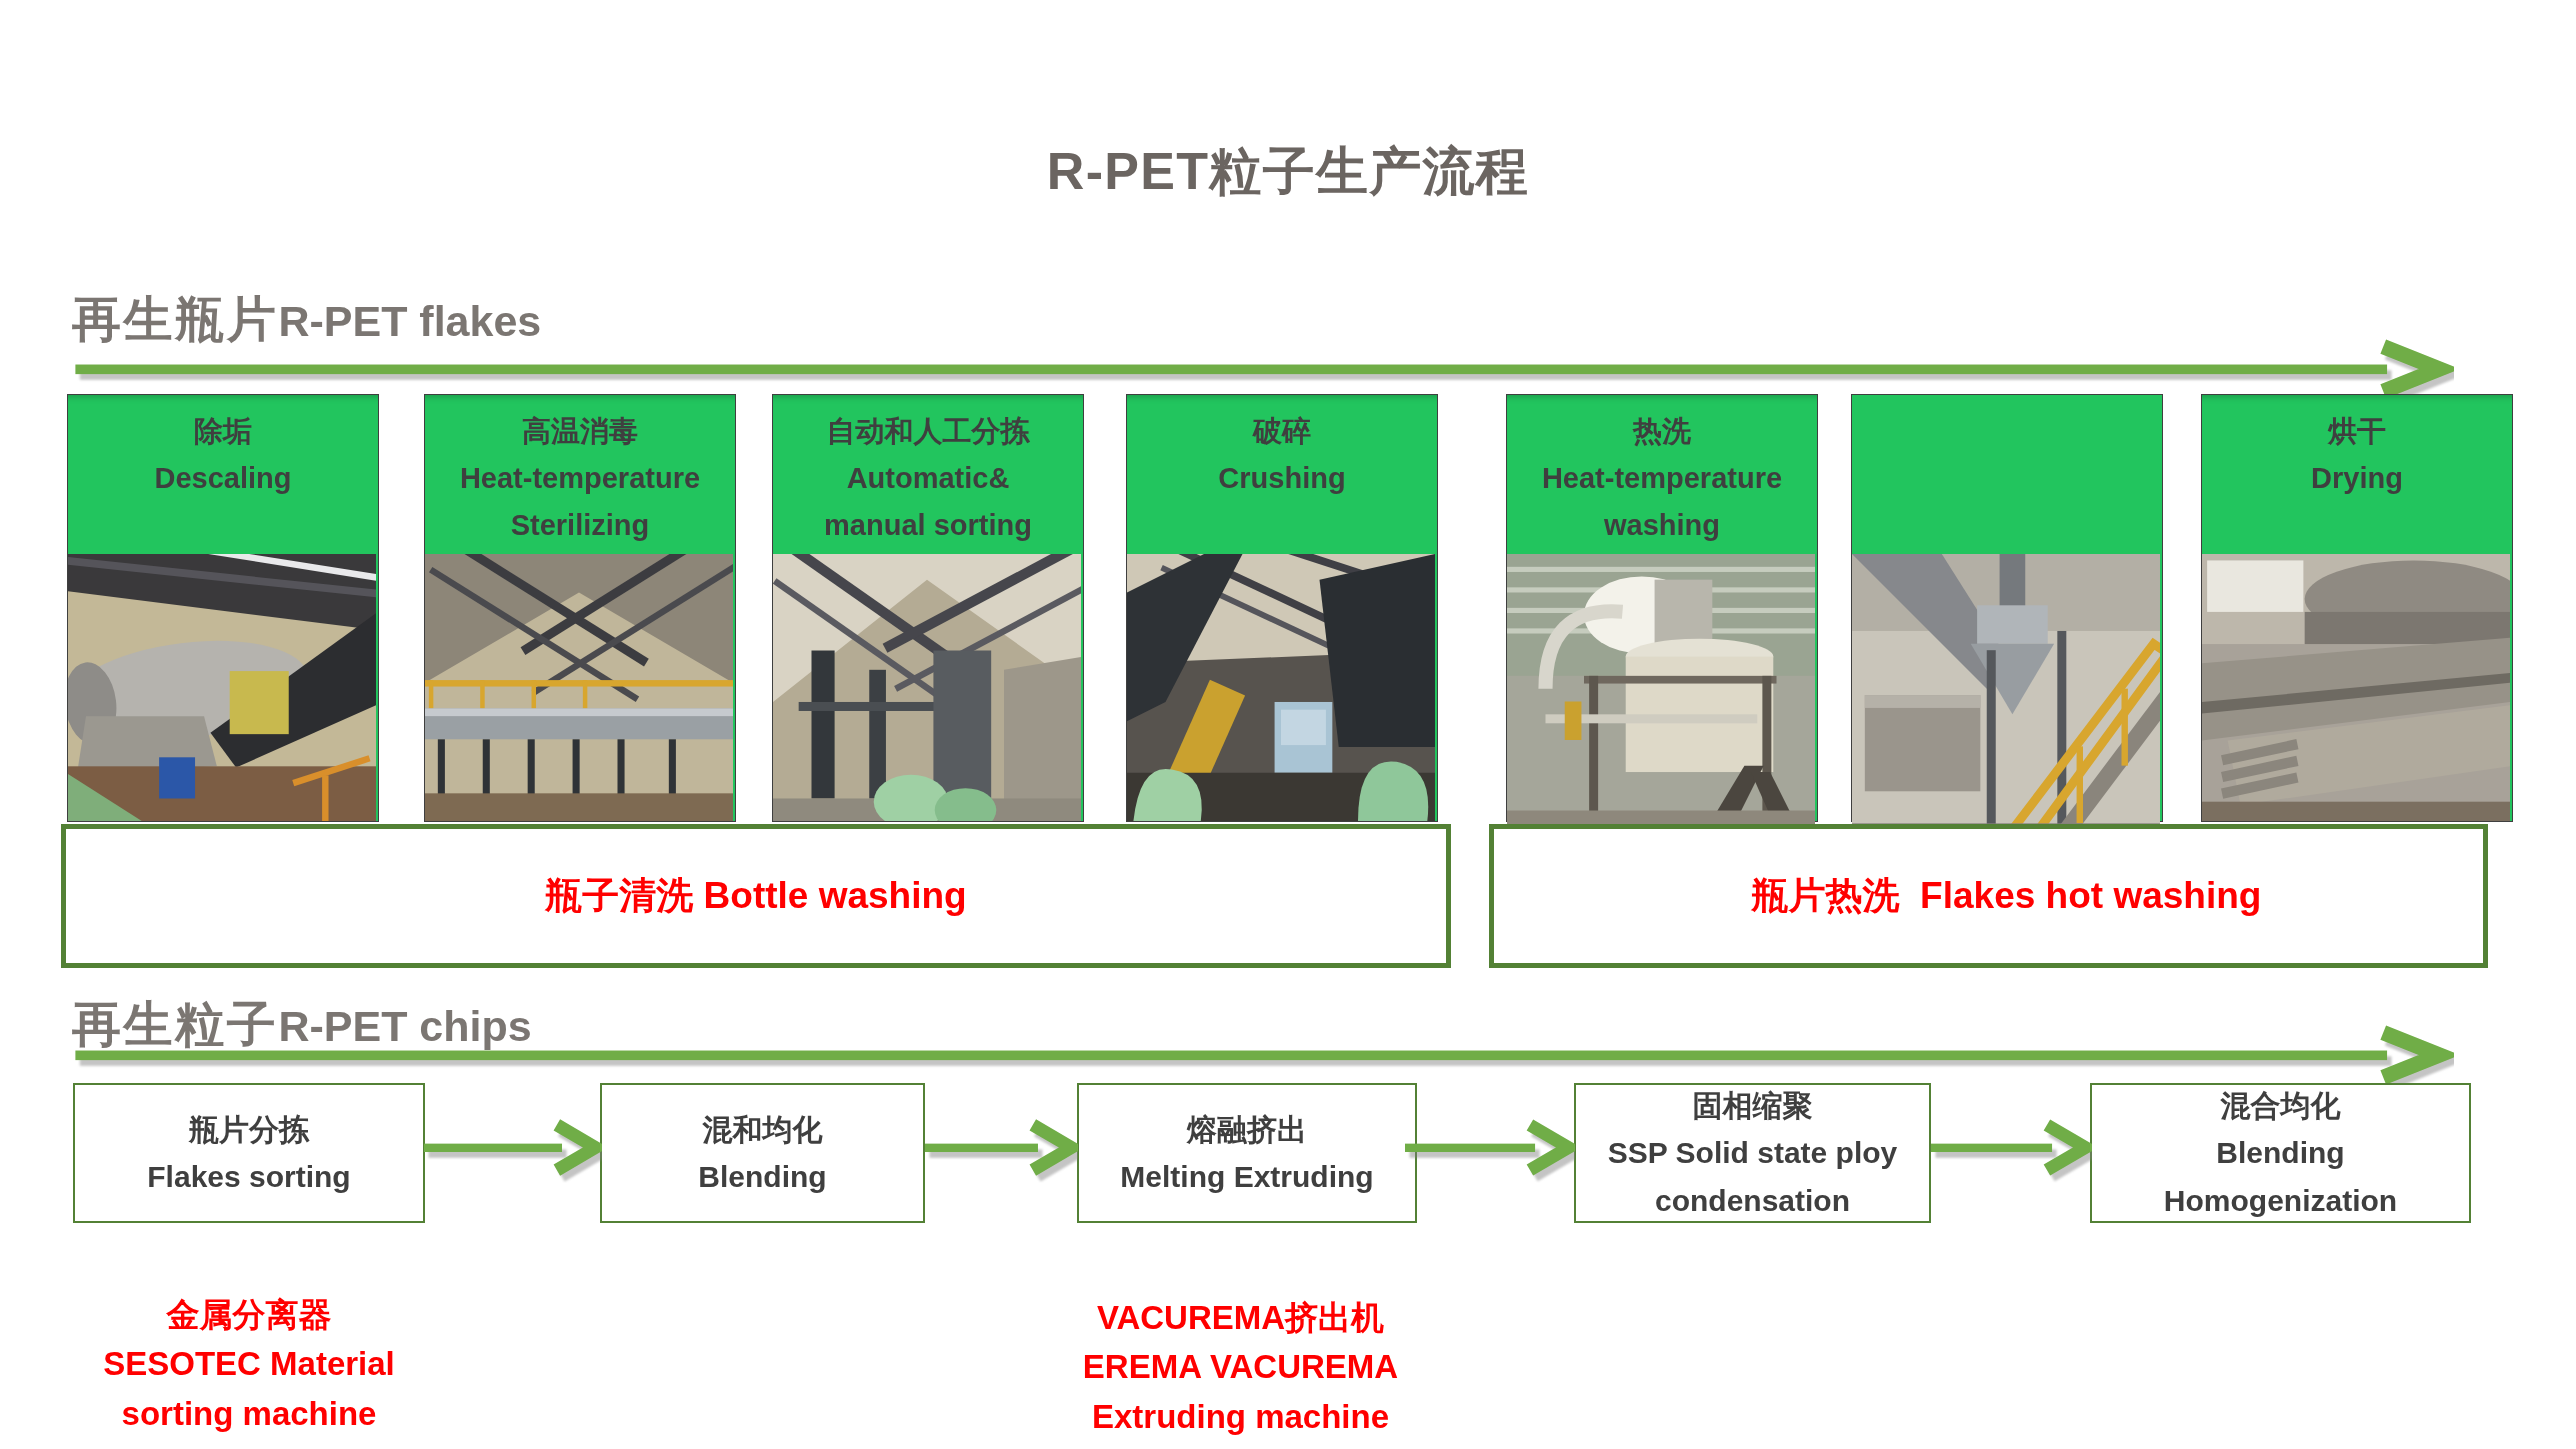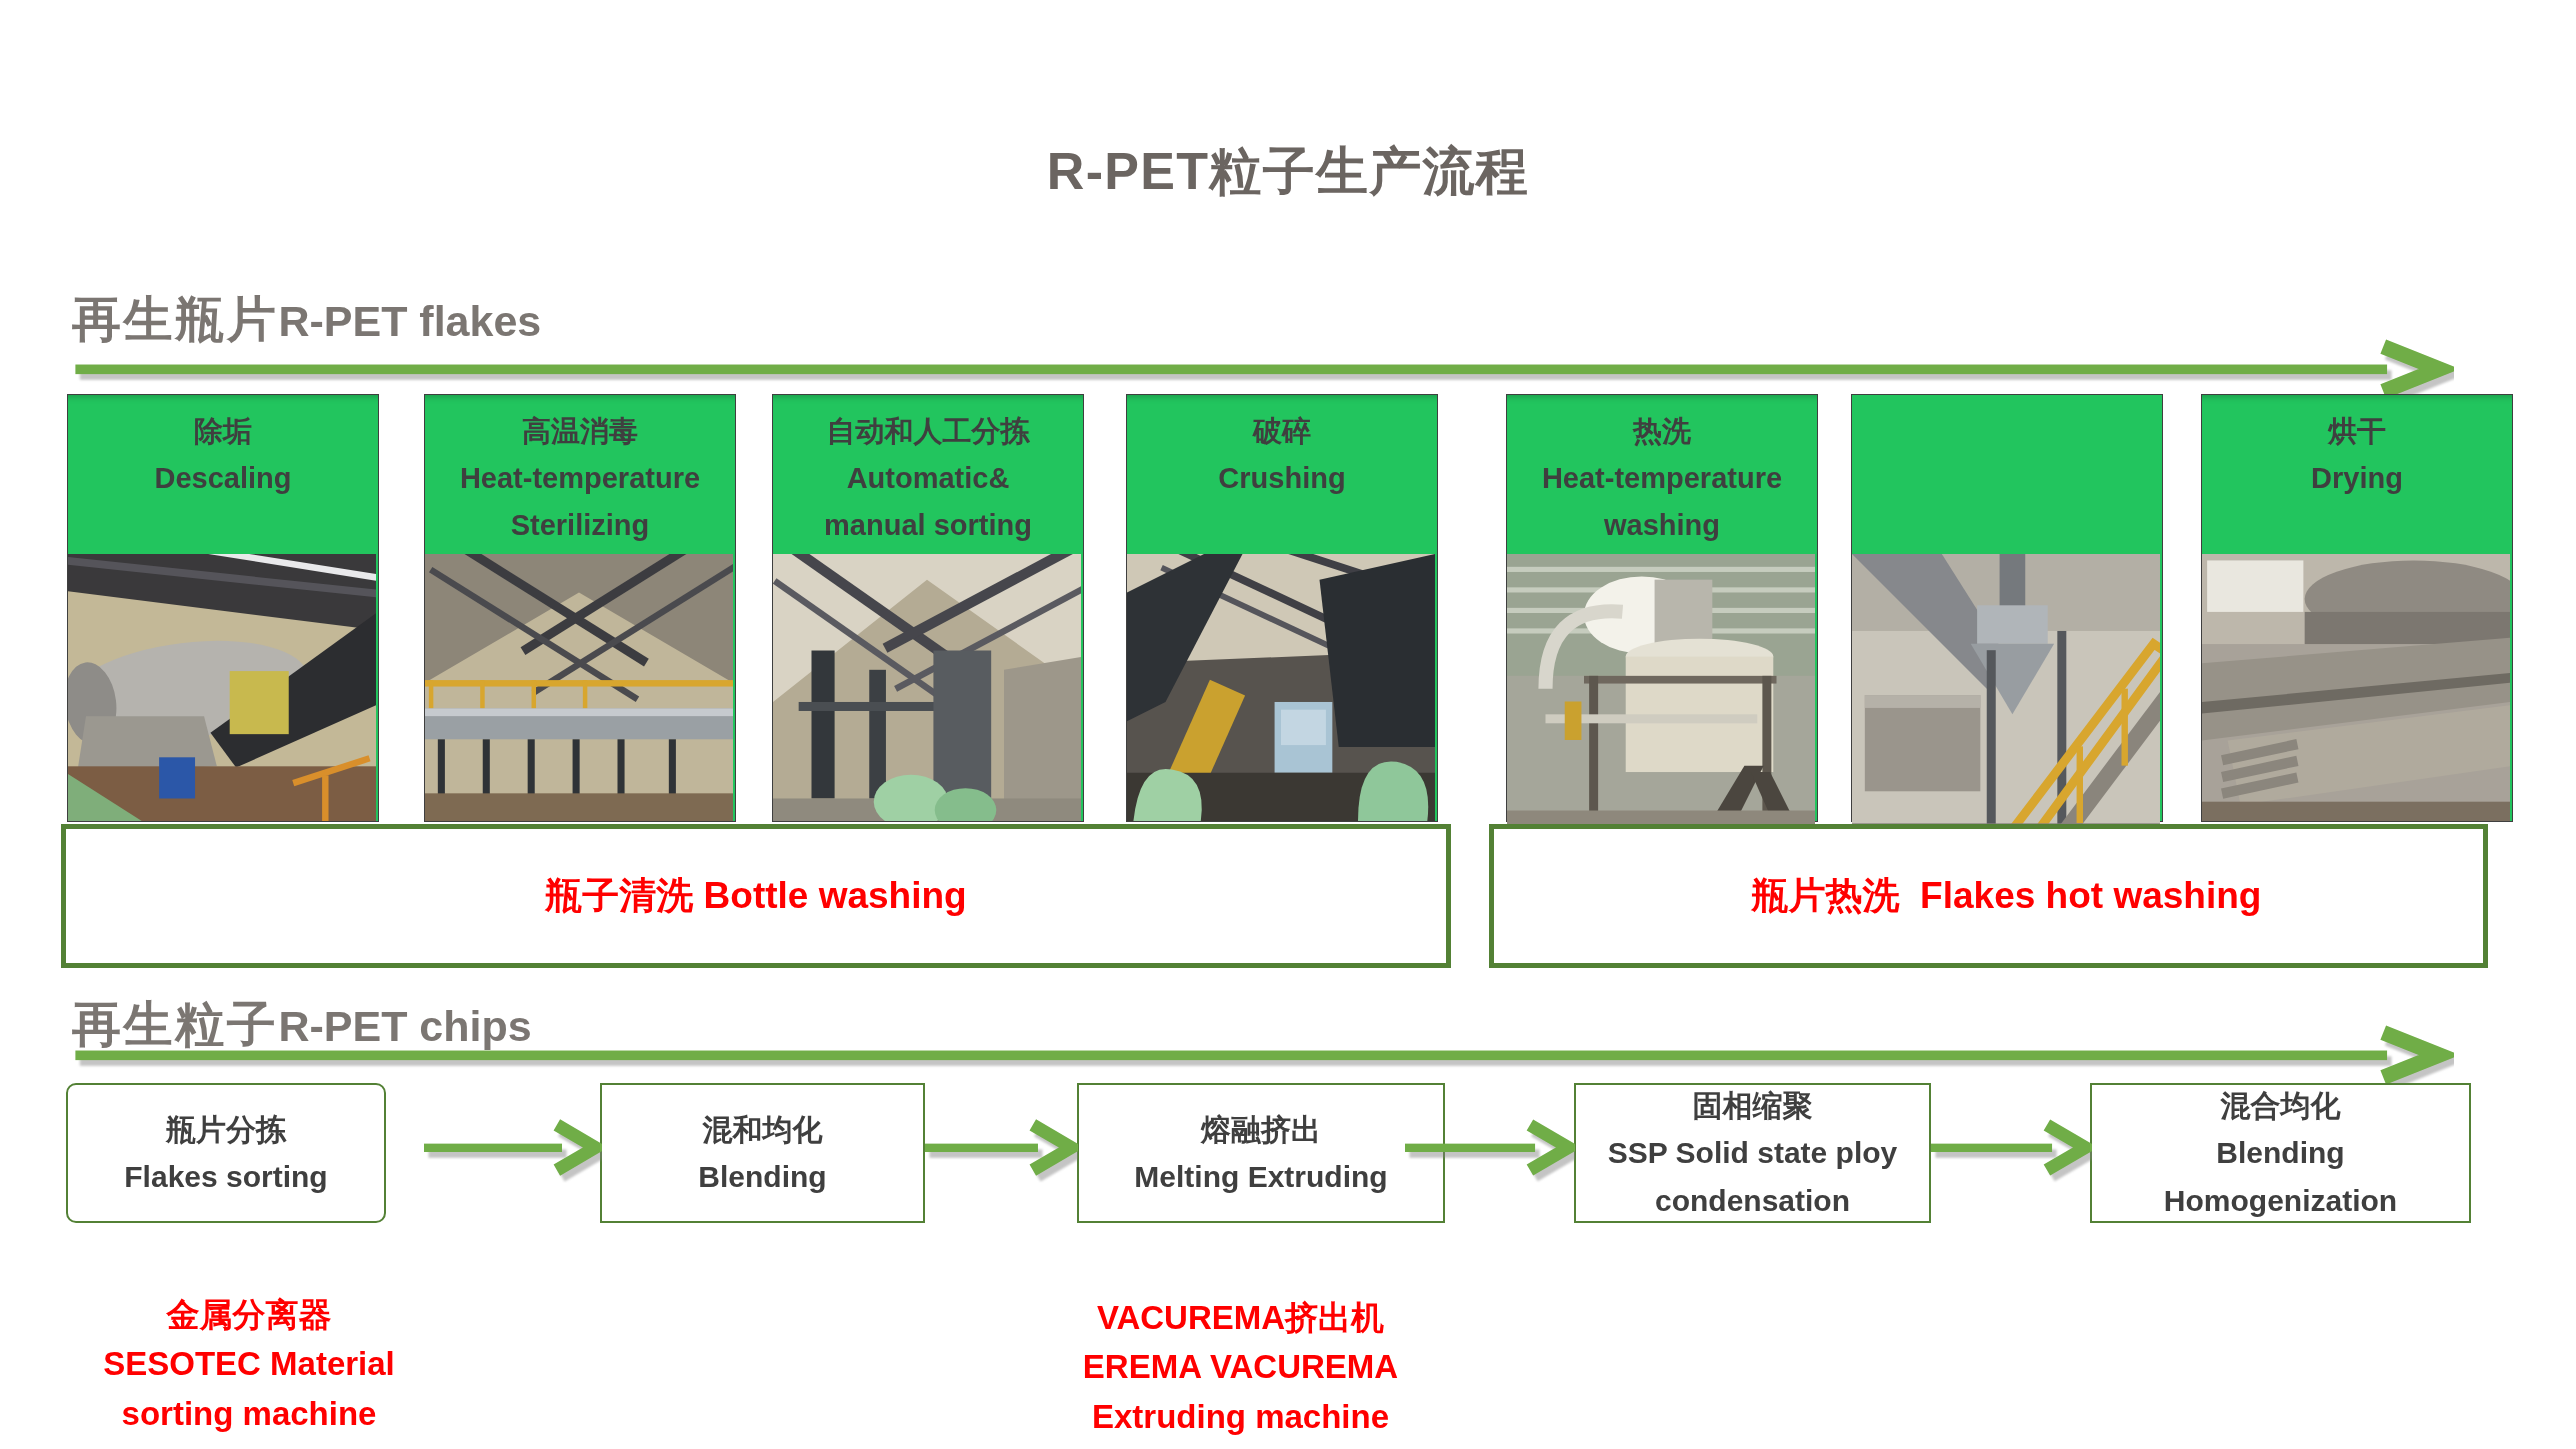--- a/index.html
+++ b/index.html
@@ -211,29 +211,29 @@
   <span class="cjk">再生粒子</span><span class="en">R-PET chips</span>
 </div>
 
 <svg class="abs" style="left:68px;top:1023px;" width="2386" height="64" viewBox="0 0 3705 100">
   <g class="garrow">
     <rect x="0" y="43" width="3612" height="15" fill="#70AD47"></rect>
     <polyline points="3606,15 3694,50 3606,85" fill="none" stroke="#70AD47" stroke-width="24"></polyline>
   </g>
 </svg>
 
-<div class="abs chip-box" style="left:66px;width:320px;border-radius:10px;">
+<div class="abs chip-box" style="left:73px;width:352px;">
   <span>瓶片分拣
 Flakes sorting</span>
 </div>
 <div class="abs chip-box" style="left:600px;width:325px;">
   <span>混和均化
 Blending</span>
 </div>
-<div class="abs chip-box" style="left:1077px;width:368px;">
+<div class="abs chip-box" style="left:1077px;width:340px;">
   <span>熔融挤出
 Melting Extruding</span>
 </div>
 <div class="abs chip-box" style="left:1574px;width:357px;">
   <span>固相缩聚
 SSP Solid state ploy
 condensation</span>
 </div>
 <div class="abs chip-box" style="left:2090px;width:381px;">
   <span>混合均化

